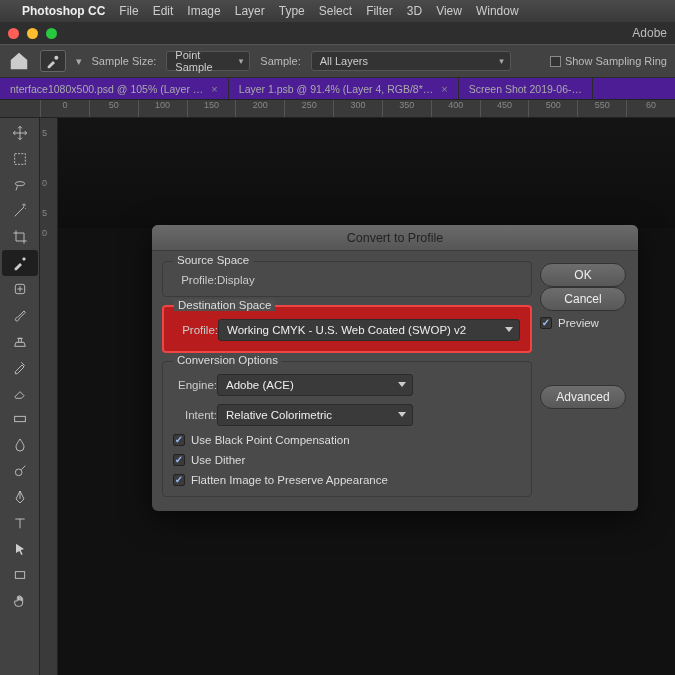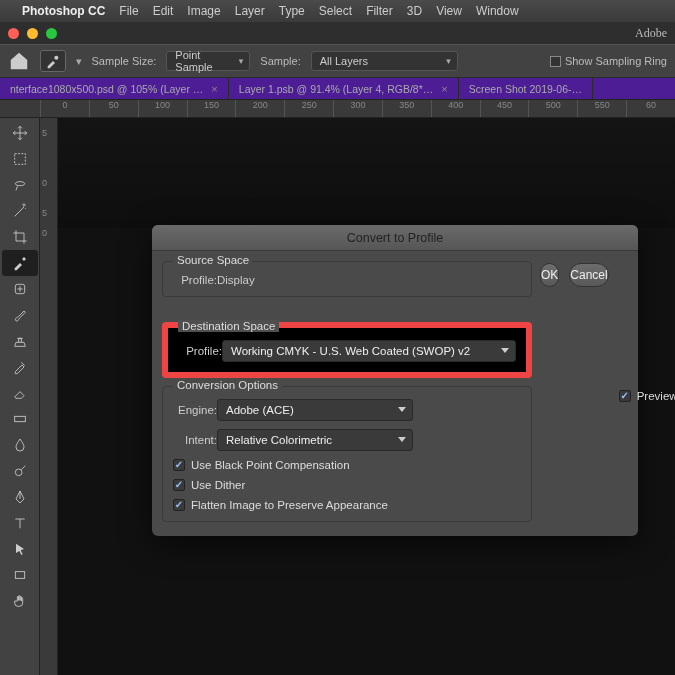--- a/index.html
+++ b/index.html
@@ -10,21 +10,21 @@
   .menubar .apple { font-size:13px; color:#ddd; }
   .menubar .app { font-weight:600; color:#eee; }
   .menubar span { cursor:default; }
 
   
   .appchrome { height:22px; background:#2e2e2e; display:flex; align-items:center; padding:0 8px; gap:8px; }
   .tl { width:11px; height:11px; border-radius:50%; }
   .tl.red { background:#ff5f57; }
   .tl.yellow { background:#febc2e; }
   .tl.green { background:#28c840; }
-  .appchrome .right { margin-left:auto; color:#bbb; font-size:12px; filter:blur(0.6px);font-family:Liberation Serif, serif; }
+  .appchrome .right { margin-left:auto; color:#bbb; font-size:12px; filter:blur(0.6px); }
 
   
   .optionsbar { height:34px; background:#424242; display:flex; align-items:center; gap:10px; padding:0 8px; color:#bbb; font-size:11px; border-top:1px solid #555; border-bottom:1px solid #2a2a2a; filter:blur(0.7px); }
   .home-icon { width:22px; height:22px; display:flex; align-items:center; justify-content:center; color:#ccc; }
   .brush-swatch { width:26px; height:22px; background:#333; border:1px solid #666; border-radius:3px; display:flex; align-items:center; justify-content:center; }
   .brush-swatch svg { width:16px; height:16px; }
   .opt-dd { background:#333; border:1px solid #555; border-radius:3px; padding:2px 22px 2px 8px; color:#ccc; position:relative; height:20px; display:flex; align-items:center; }
   .opt-dd::after { content:"▾"; position:absolute; right:6px; font-size:9px; color:#aaa; }
   .ring-chk { display:flex; align-items:center; gap:4px; margin-left:auto; }
   .ring-chk .box { width:11px; height:11px; border:1px solid #888; background:#333; }
@@ -47,24 +47,24 @@
   .ruler-v { width:18px; background:#3a3a3a; border-right:1px solid #222; filter:blur(0.7px); position:relative; }
   .ruler-v .tick { position:absolute; left:2px; font-size:9px; color:#888; }
   .canvas-area { flex:1; background:#111; position:relative; }
   .canvas-top { position:absolute; top:0; left:0; right:0; height:110px; background:linear-gradient(#141414,#0e0e0e); }
 
   
   .dialog { position:absolute; left:152px; top:225px; width:486px; background:#4a4a4a; border-radius:6px; box-shadow:0 8px 30px rgba(0,0,0,0.6); color:#ddd; font-size:12px; }
   .dlg-title { height:26px; background:linear-gradient(#6a6a6a,#565656); border-radius:6px 6px 0 0; text-align:center; line-height:26px; color:#222; font-size:12.5px; font-weight:500; border-bottom:1px solid #3a3a3a; }
   .dlg-body { display:flex; padding:10px 12px 14px 10px; gap:8px; }
   .dlg-left { flex:1; display:flex; flex-direction:column; gap:8px; }
-  .dlg-right { width:86px; display:flex; flex-direction:row; gap:10px; padding-top:2px; }
+  .dlg-right { width:86px; display:flex; flex-direction:column; padding-top:2px; }
 
   .fieldset { border:1px solid #3a3a3a; border-radius:4px; padding:8px 10px 10px 10px; position:relative; }
-  .fieldset.dest { border:6px solid #ef4444; background:#000000;margin-top:17px; }
+  .fieldset.dest { border:2px solid #ef4444; background:#b91c1c; }
   .legend { position:absolute; top:-8px; left:10px; background:#4a4a4a; padding:0 4px; font-size:11.5px; color:#ddd; }
   .fieldset.dest .legend { background:#4f4f4f; }
   .row { display:flex; align-items:center; margin-top:4px; }
   .lbl { min-width:44px; text-align:right; color:#ccc; font-size:11.5px; }
   .static-val { color:#ccc; font-size:11.5px; }
   .dd { flex:1; background:#3a3a3a; border:1px solid #2a2a2a; border-radius:3px; height:22px; display:flex; align-items:center; padding:0 22px 0 8px; color:#eee; font-size:11.5px; position:relative; }
   .dd.sm { flex:0 0 196px; }
   .dd::after { content:""; position:absolute; right:6px; top:7px; width:0; height:0; border-left:4px solid transparent; border-right:4px solid transparent; border-top:5px solid #ccc; }
 
   .btn { height:24px; background:linear-gradient(#6d6d6d,#585858); border:1px solid #333; border-radius:12px; color:#eee; font-size:12px; display:flex; align-items:center; justify-content:center; cursor:default; }
@@ -113,21 +113,21 @@
         <path d="M4 20l8-8 3 3-8 8H4v-3z" fill="#ccc"></path>
         <circle cx="17" cy="7" r="3" fill="#ccc"></circle>
       </svg>
   </div>
   <span style="color:#aaa">▾</span>
   <span>Sample Size:</span>
   <div class="opt-dd" style="width:84px">
       <span>Point Sample</span>
     </div>
   <span>Sample:</span>
-  <div class="opt-dd" style="width:147px">
+  <div class="opt-dd" style="width:200px">
       <span>All Layers</span>
     </div>
   <div class="ring-chk">
     <div class="box"></div>
     <span>Show Sampling Ring</span>
   </div>
 </div>
 
 <div class="doctabs">
   <div class="doctab" style="max-width:250px">

